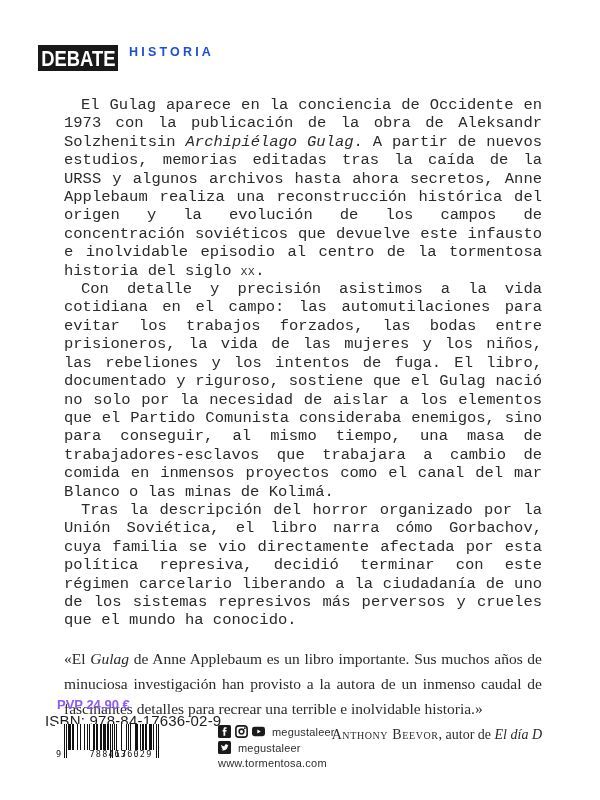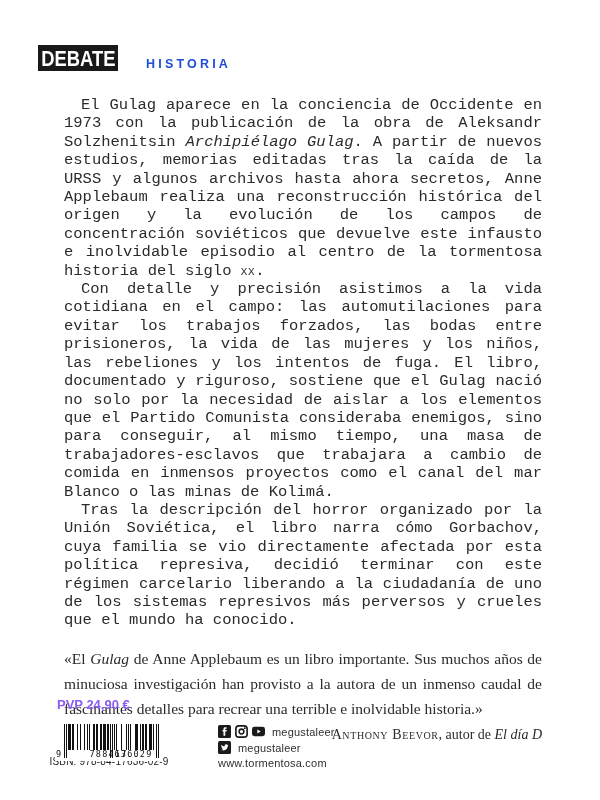--- a/index.html
+++ b/index.html
@@ -13,22 +13,22 @@
     font-family: "Liberation Serif", serif;
     color: #2b2b2b;
   }
 
   
   .logo-row {
     position: absolute;
     top: 45px;
     left: 38px;
     display: flex;
-    align-items: flex-end;
-    gap: 28px;
+    align-items: flex-start;
+    gap: 11px;
   }
   .logo-box {
     background: #191919;
     color: #ffffff;
     width: 80px;
     height: 26px;
     display: flex;
     align-items: center;
     justify-content: center;
   }
@@ -95,25 +95,24 @@
     color: #8b5cf6;
     white-space: nowrap;
   }
   .footer-isbn {
     position: absolute;
     left: 45px;
     top: 712px;
     width: 128px;
     text-align: center;
     font-family: "Liberation Sans", sans-serif;
-    font-size: 10px;
+    font-size: 15px;
     letter-spacing: 0.2px;
     color: #1d1d1d;
     white-space: nowrap;
-    margin-top: 44px;
   }
   .barcode {
     position: absolute;
     left: 55px;
     top: 724px;
     width: 106px;
     height: 37px;
     background: #ffffff;
   }
   .bc-digit {

